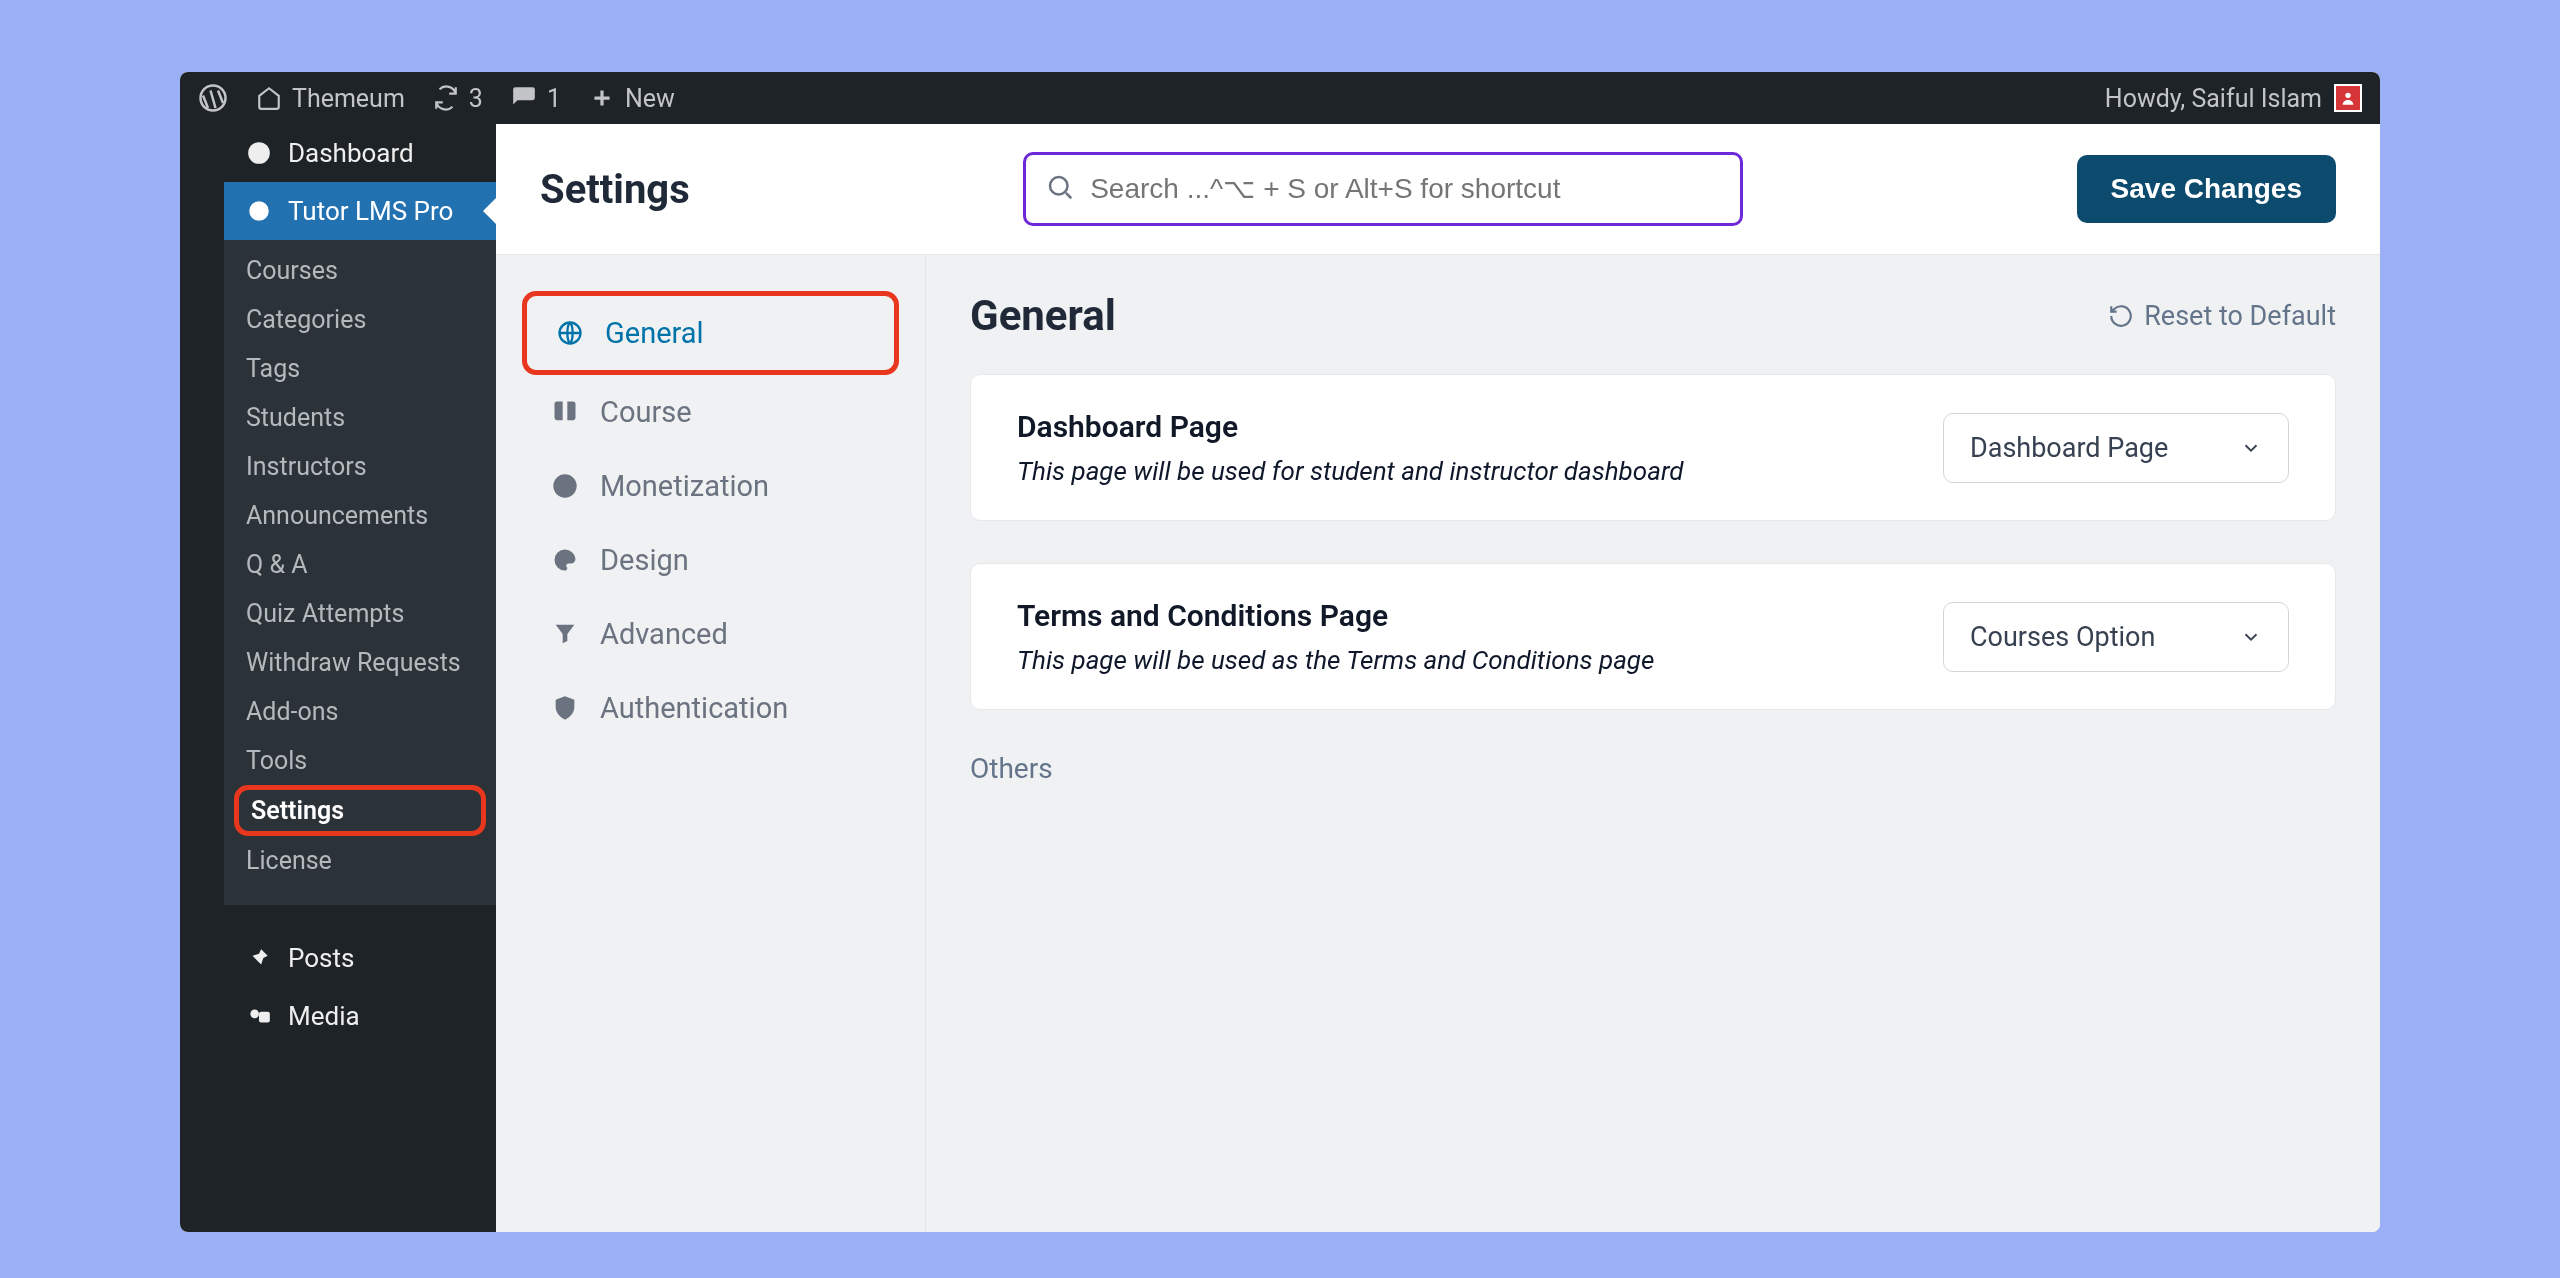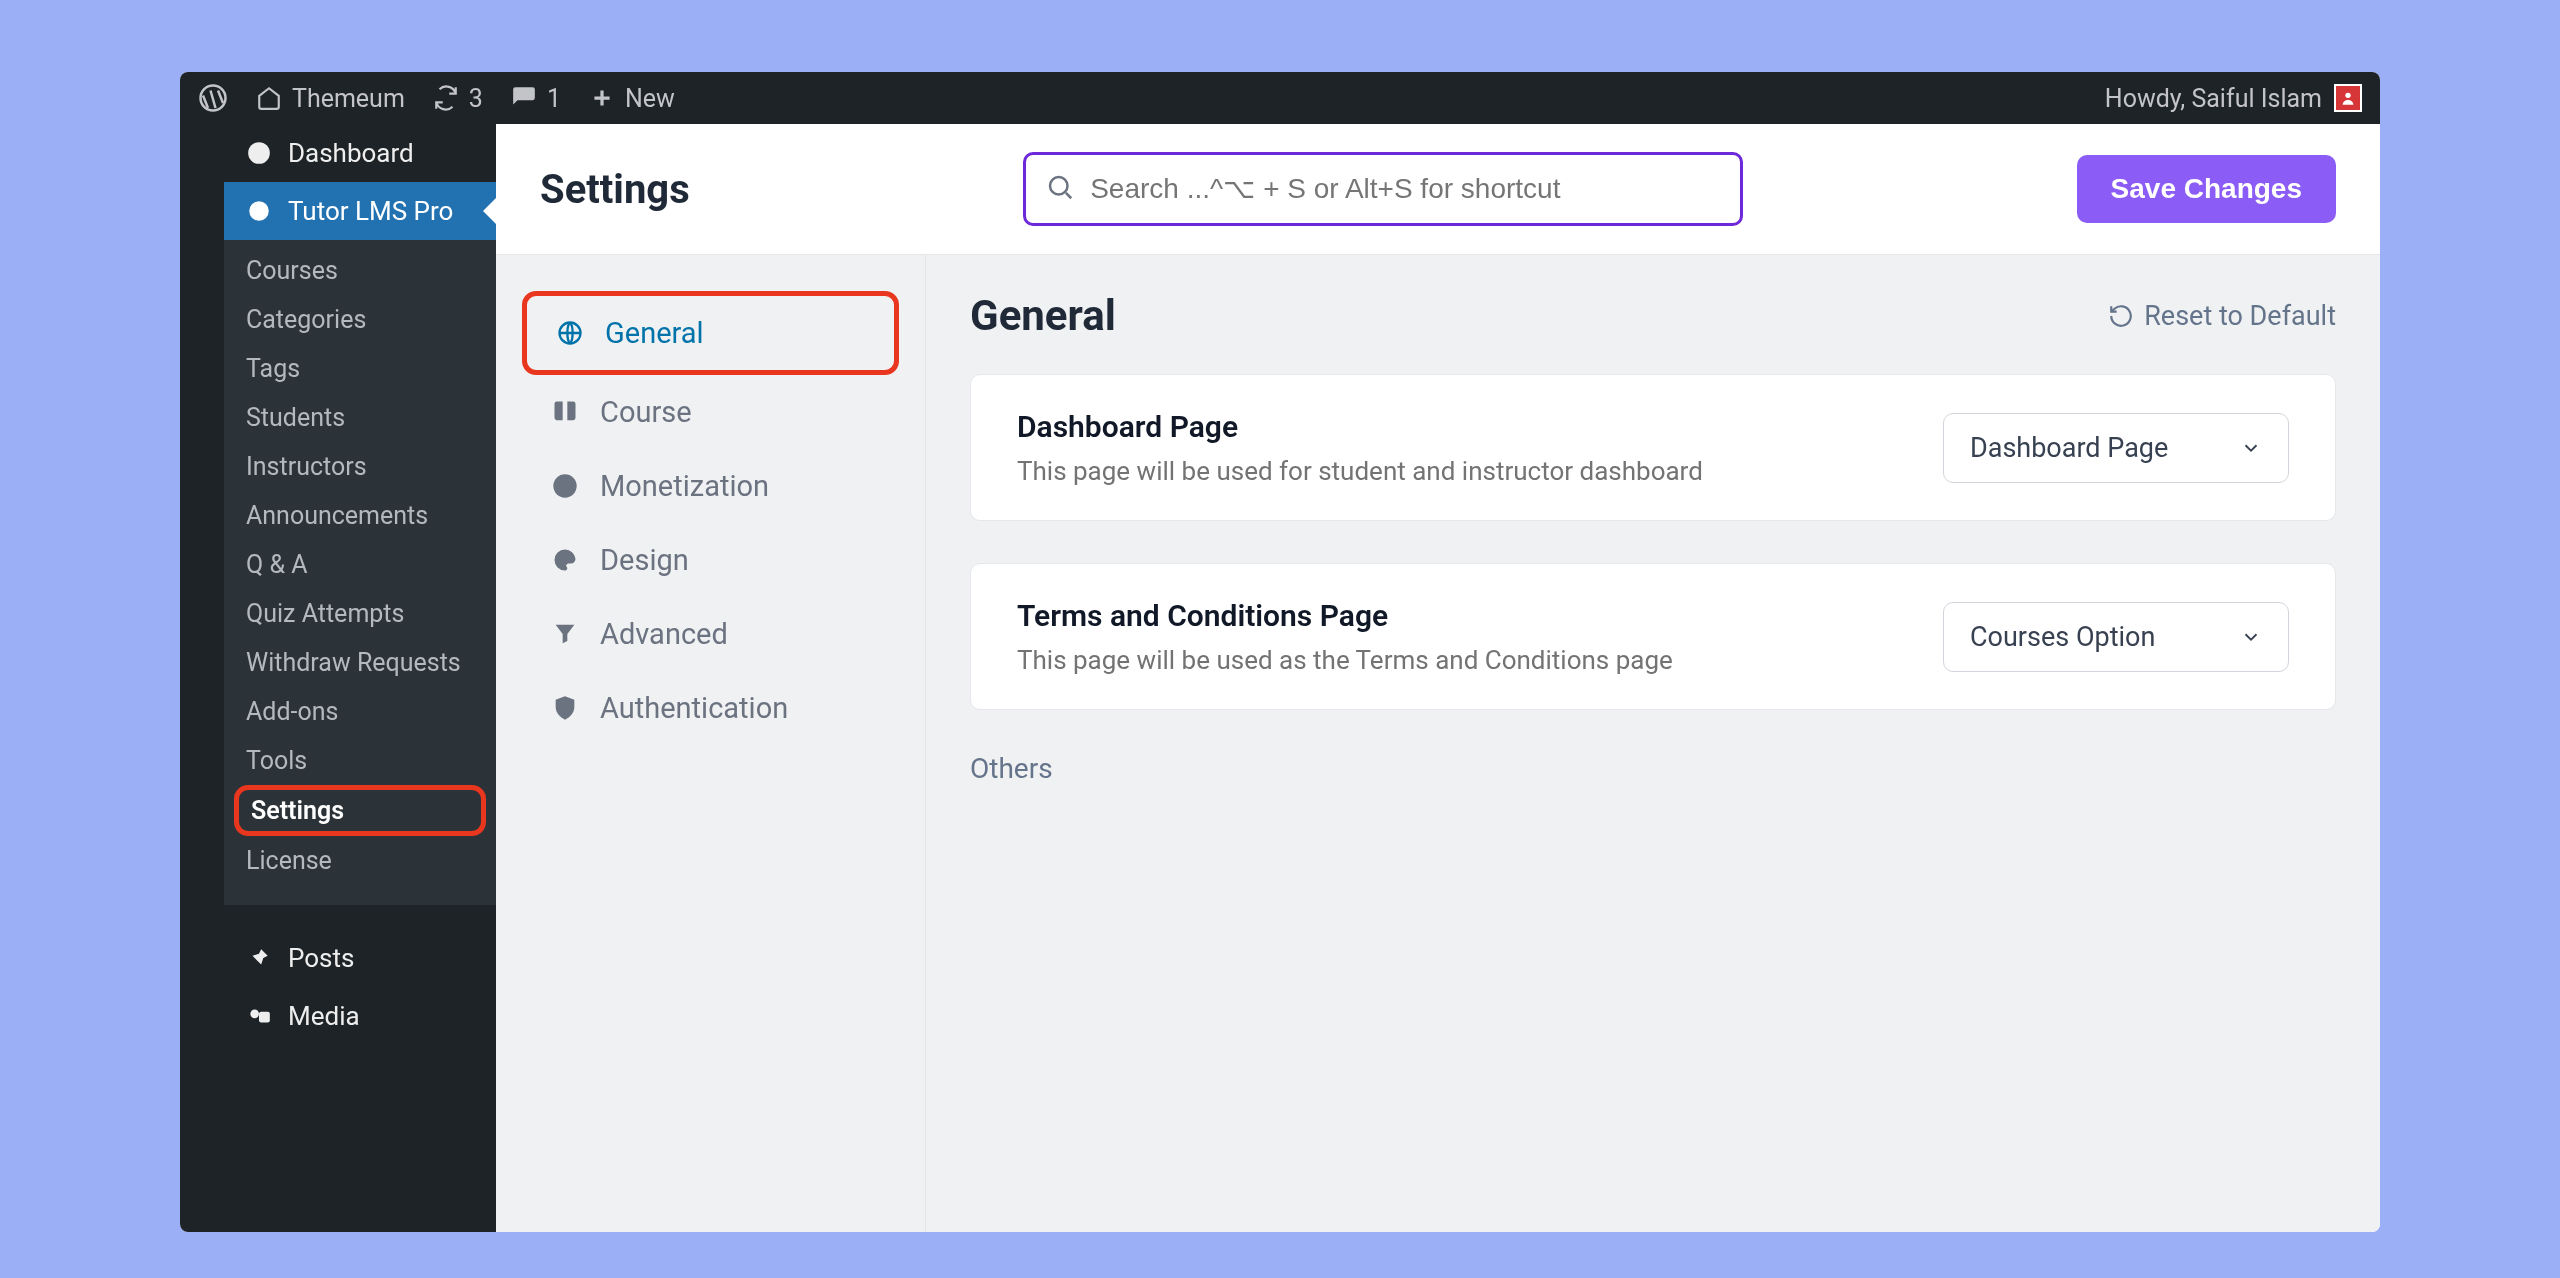--- a/index.html
+++ b/index.html
@@ -91,21 +91,21 @@
 .search-input {
   width: 100%;
   padding: 18px 24px 18px 64px;
   font-size: 28px;
   border: 3px solid #6d28d9;
   border-radius: 10px;
   color: #6b7280;
 }
 .search-icon-pos { position:absolute; left:22px; top:50%; transform:translateY(-50%); color:#6b7280;}
 .save-btn {
-  background: #8b5cf6;
+  background: #0c4a6e;
   color: #fff;
   font-size: 28px;
   font-weight: 600;
   padding: 18px 34px;
   border: none;
   border-radius: 10px;
   cursor: pointer;
 }
 
 .settings-body { flex:1; display:flex; overflow: hidden; border-radius: 26px; }
@@ -136,21 +136,21 @@
   background:#fff;
   border:1px solid #e5e7eb;
   border-radius:10px;
   padding: 34px 46px;
   display:flex; align-items:center;
   margin-bottom: 42px;
   gap: 26px;
 }
 .card-text { flex:1; }
 .card-label { font-size:30px; font-weight:600; color:#111827; margin-bottom:12px; }
-.card-help { font-size:26px; color:#737373; }
+.card-help { font-size:26px; color:#0f172a;font-style:italic; }
 .select {
   display:flex; align-items:center; gap: 30px;
   border:1px solid #d1d5db; border-radius:10px;
   padding: 18px 26px; font-size:27px; color:#374151;
   cursor:pointer; min-width: 346px; justify-content: space-between;
 }
 
 .section-head { font-size:28px; color:#64748b; margin-bottom: 20px; }
 
 .toggle {

